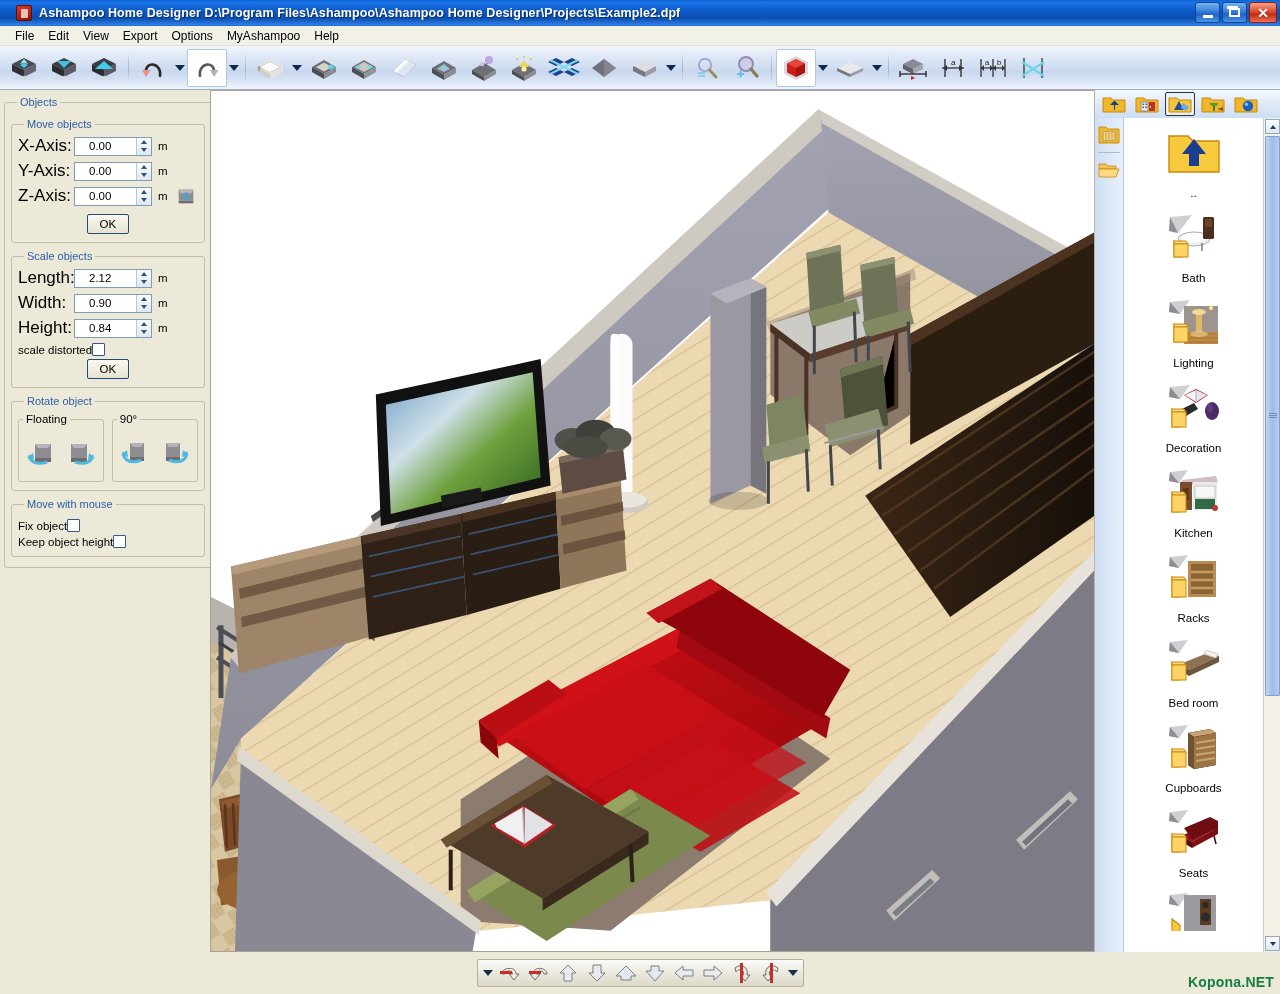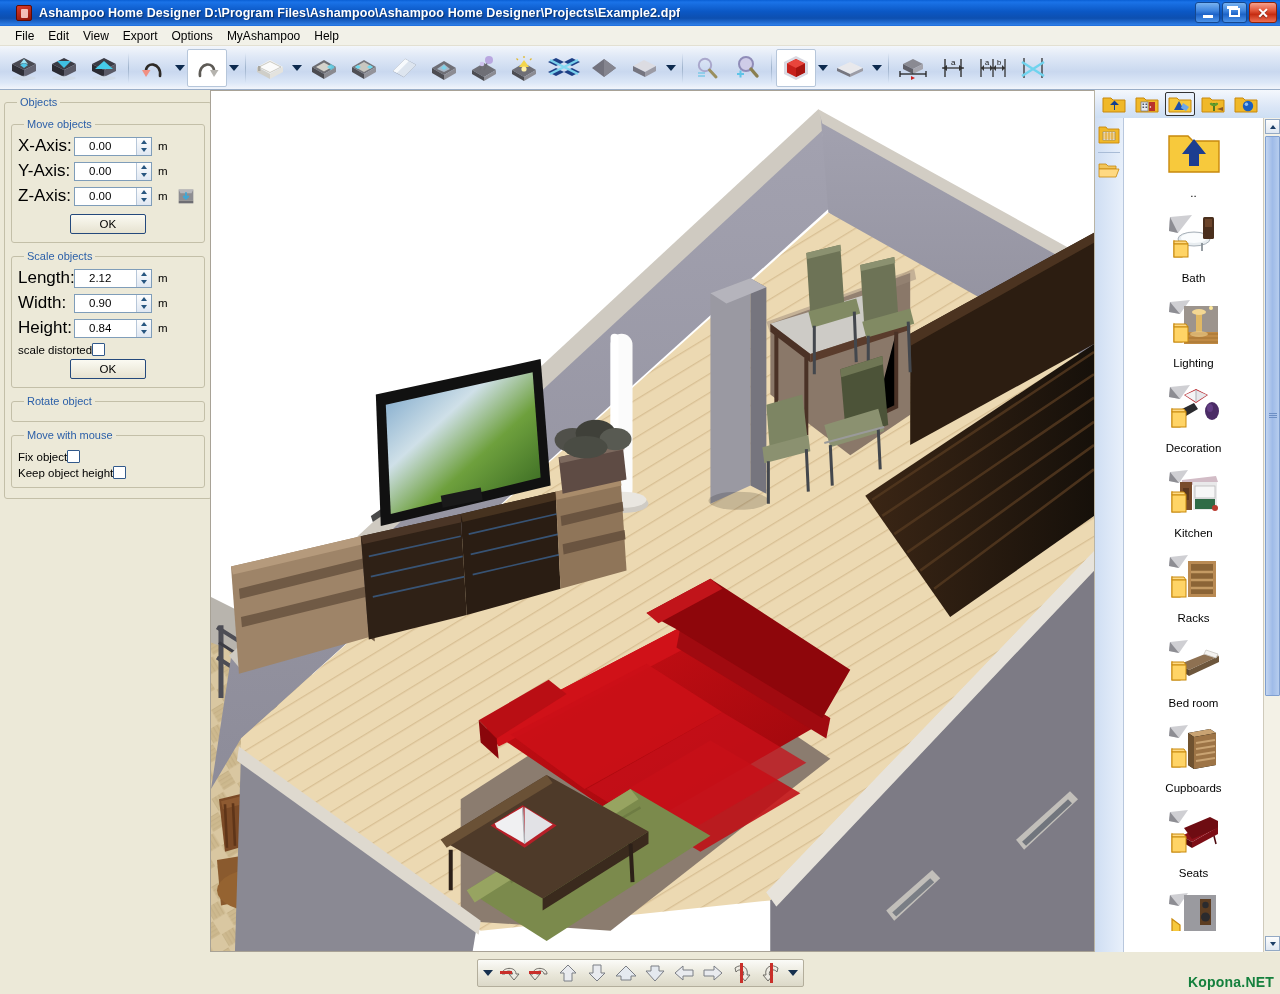--- a/index.html
+++ b/index.html
@@ -126,21 +126,21 @@
     border-left:1px solid #b7c7d9; display:flex; flex-direction:column;
   }
   .spin .arrows span { flex:1; display:flex; align-items:center; justify-content:center; }
   .spin .arrows span i {
     width:0;height:0;border-left:3px solid transparent;border-right:3px solid transparent;
   }
   .spin .arrows span.up i { border-bottom:4px solid #27557f; }
   .spin .arrows span.dn i { border-top:4px solid #27557f; }
   .unit { margin-left:6px; font-size:11.5px; }
   .btn-ok {
-    width:76px; height:20px; margin:3px auto 0 auto; display:block;
+    width:42px; height:20px; margin:3px auto 0 auto; display:block;
     background: linear-gradient(180deg,#fbfaf2,#e6e2d0);
     border:1px solid #24497c; border-radius:2px;
     font-family:"Liberation Sans", sans-serif; font-size:11.5px; color:#000;
   }
   .chk-row { display:flex; align-items:center; justify-content:flex-start; margin-top:3px; }
   .chk-row span.t { font-size:11.5px; }
   .chk {
     width:13px;height:13px;border:1px solid #31598b;background:#fff;border-radius:1px; margin-right:26px;
   }
   .rot-wrap { display:flex; gap:8px; }
@@ -667,20 +667,58 @@
           <div class="chk-row">
             <span class="t">scale distorted</span>
             <span class="chk"></span>
           </div>
           <button class="btn-ok">OK</button>
         </fieldset>
 
         <fieldset class="gb">
           <legend>Rotate object</legend>
           <div class="rot-wrap">
+            <fieldset class="sub">
+              <legend>Floating</legend>
+              <div class="rot-icons">
+                <svg width="34" height="34" viewBox="0 0 34 34">
+                  <path d="M10 8 L26 8 L26 22 L10 22 Z" fill="#8d8d92"></path>
+                  <path d="M10 8 L26 8 L23 12 L13 12 Z" fill="#b4b4b9"></path>
+                  <path d="M10 22 L26 22 L26 26 L10 26 Z" fill="#6c6c71"></path>
+                  <path d="M22 26 C10 30, 4 24, 5 19" stroke="#4fb8de" stroke-width="3" fill="none"></path>
+                  <path d="M2 22 L8 17 L9 24 Z" fill="#4fb8de"></path>
+                </svg>
+                <svg width="34" height="34" viewBox="0 0 34 34">
+                  <path d="M8 8 L24 8 L24 22 L8 22 Z" fill="#8d8d92"></path>
+                  <path d="M8 8 L24 8 L21 12 L11 12 Z" fill="#b4b4b9"></path>
+                  <path d="M8 22 L24 22 L24 26 L8 26 Z" fill="#6c6c71"></path>
+                  <path d="M12 26 C24 30, 30 24, 29 19" stroke="#4fb8de" stroke-width="3" fill="none"></path>
+                  <path d="M32 22 L26 17 L25 24 Z" fill="#4fb8de"></path>
+                </svg>
+              </div>
+            </fieldset>
+            <fieldset class="sub">
+              <legend>90°</legend>
+              <div class="rot-icons">
+                <svg width="34" height="34" viewBox="0 0 34 34">
+                  <path d="M11 7 L25 7 L25 21 L11 21 Z" fill="#8d8d92"></path>
+                  <path d="M11 7 L25 7 L22 11 L14 11 Z" fill="#b4b4b9"></path>
+                  <path d="M11 21 L25 21 L25 25 L11 25 Z" fill="#6c6c71"></path>
+                  <path d="M22 24 C10 29, 3 22, 5 16" stroke="#4fb8de" stroke-width="3" fill="none"></path>
+                  <path d="M2 19 L8 14 L9 21 Z" fill="#4fb8de"></path>
+                </svg>
+                <svg width="34" height="34" viewBox="0 0 34 34">
+                  <path d="M9 7 L23 7 L23 21 L9 21 Z" fill="#8d8d92"></path>
+                  <path d="M9 7 L23 7 L20 11 L12 11 Z" fill="#b4b4b9"></path>
+                  <path d="M9 21 L23 21 L23 25 L9 25 Z" fill="#6c6c71"></path>
+                  <path d="M12 24 C24 29, 31 22, 29 16" stroke="#4fb8de" stroke-width="3" fill="none"></path>
+                  <path d="M32 19 L26 14 L25 21 Z" fill="#4fb8de"></path>
+                </svg>
+              </div>
+            </fieldset>
           </div>
         </fieldset>
 
         <fieldset class="gb" style="margin-bottom:2px;">
           <legend>Move with mouse</legend>
           <div class="chk-row">
             <span class="t">Fix object</span>
             <span class="chk"></span>
           </div>
           <div class="chk-row">

